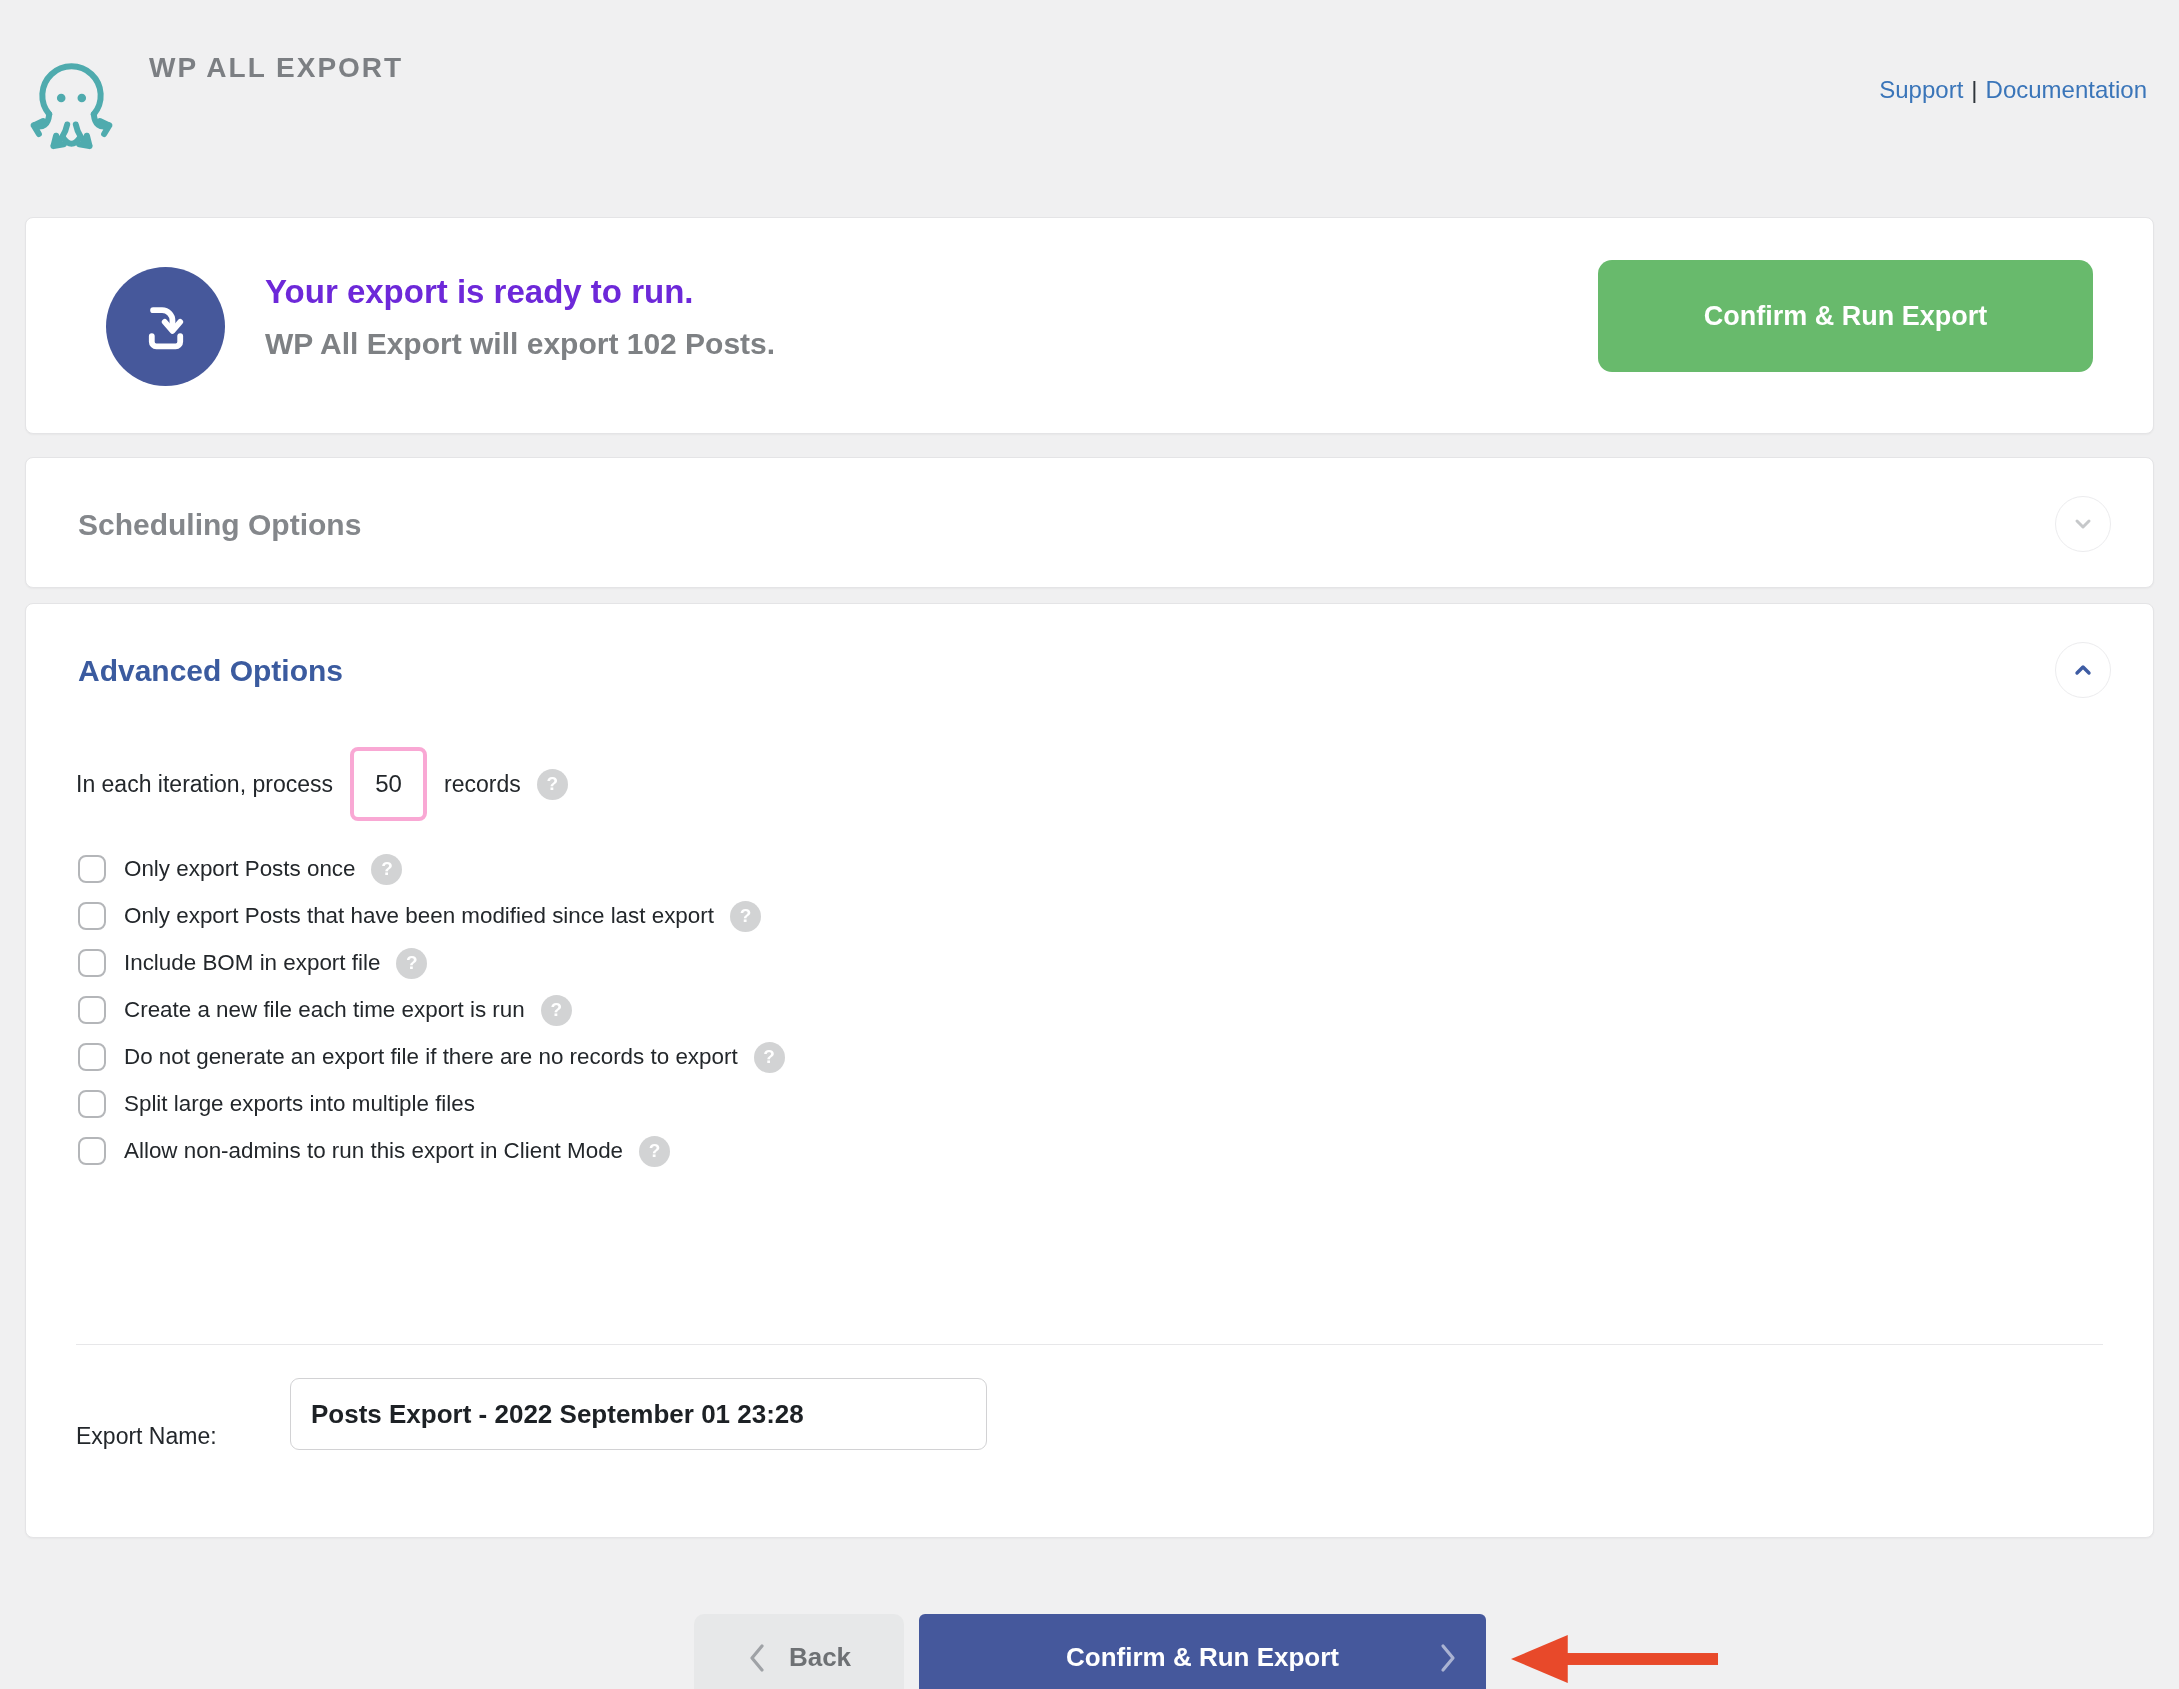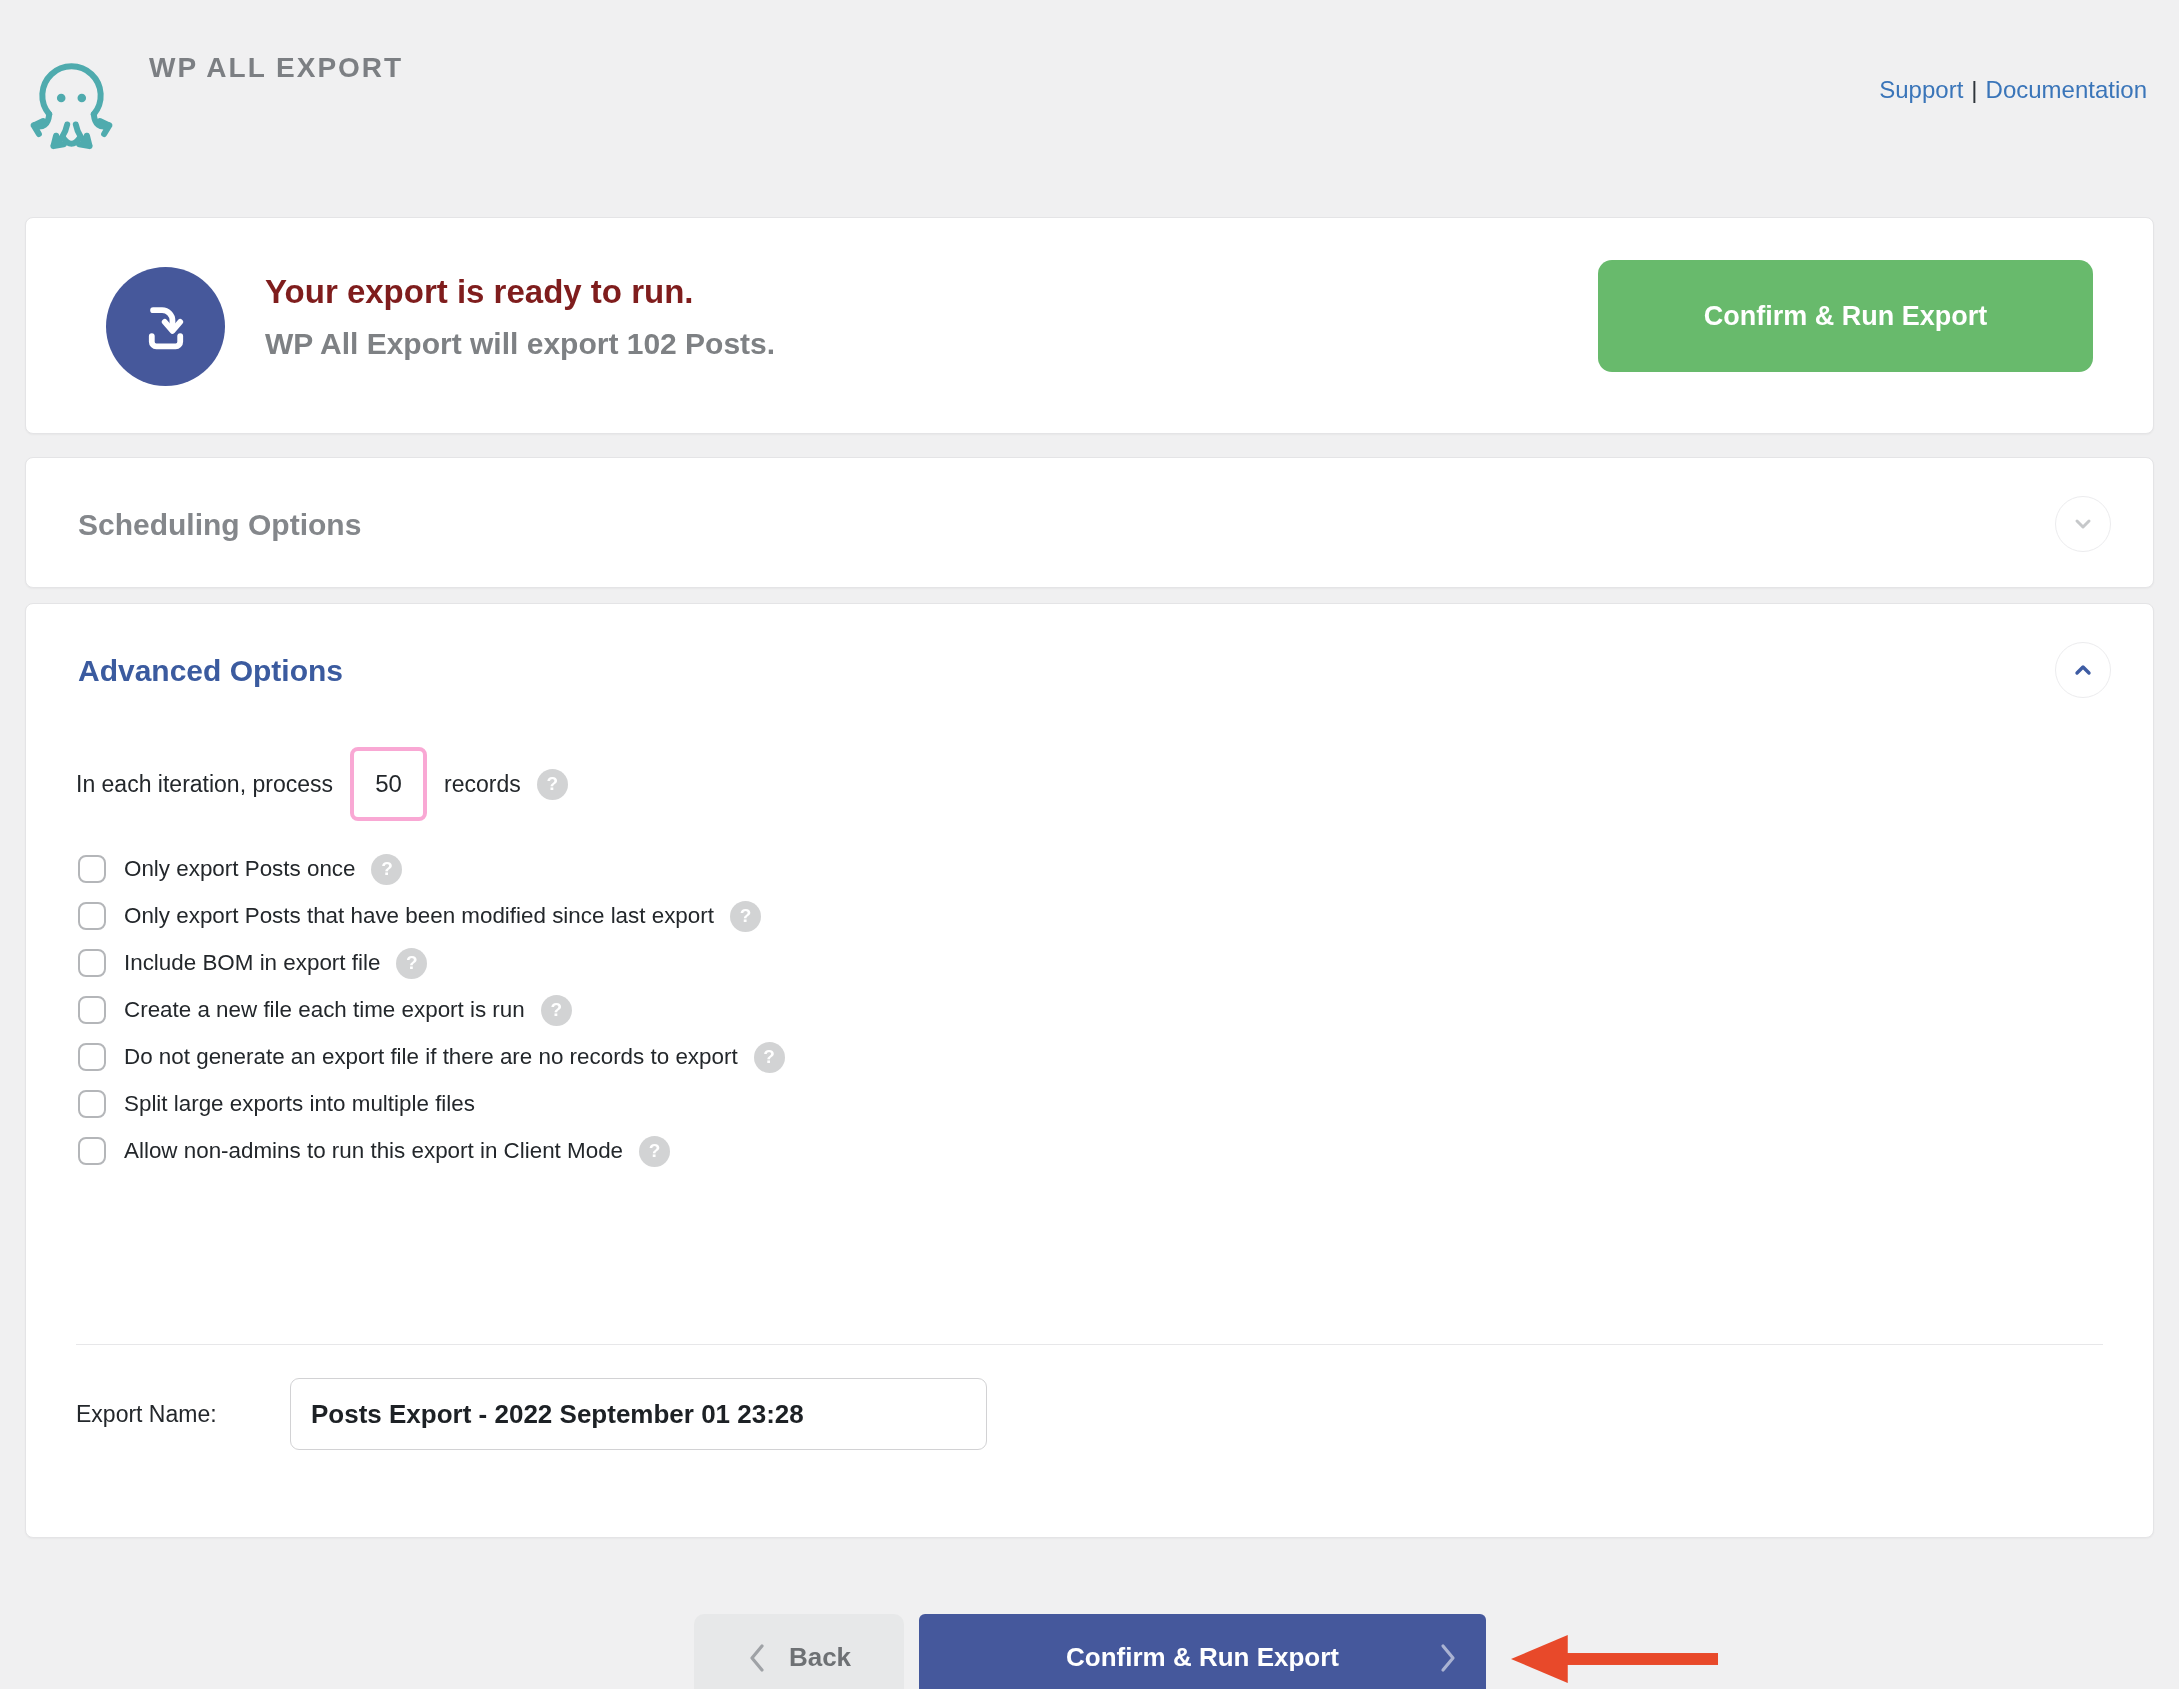--- a/index.html
+++ b/index.html
@@ -33,21 +33,21 @@
   .card-scheduling { top:421px; height:131px; }
   .card-advanced { top:567px; height:935px; }
 
   
   .banner-circle {
     position:absolute; left:80px; top:49px; width:119px; height:119px;
     background:#46589b; border-radius:50%;
     display:flex; align-items:center; justify-content:center;
   }
   .banner-text { position:absolute; left:239px; top:53px; }
-  .banner-title { font-size:33px; font-weight:bold; color:#7f1d1d; line-height:42px; }
+  .banner-title { font-size:33px; font-weight:bold; color:#6d28d9; line-height:42px; }
   .banner-subtitle { font-size:30px; font-weight:bold; color:#7e8184; line-height:40px; margin-top:11px; }
   .btn-green {
     position:absolute; right:60px; top:42px; width:495px; height:112px;
     background:#68ba6c; border:none; border-radius:14px;
     color:#ffffff; font-size:27px; font-weight:bold;
     font-family:"Liberation Sans", sans-serif; cursor:pointer;
   }
 
   
   .section-title { position:absolute; left:52px; font-size:30px; font-weight:bold; }
@@ -83,21 +83,21 @@
   .cb-row { display:flex; align-items:center; height:34px; }
   .cb {
     width:28px; height:28px; border:2px solid #b4b6b9; border-radius:8px;
     background:#fff; cursor:pointer; flex:0 0 auto;
   }
   .cb-label { margin-left:18px; font-size:22.4px; color:#23272b; }
 
   .divider { position:absolute; left:50px; right:50px; top:740px; height:1px; background:#e7e7e9; }
 
   
-  .export-row { position:absolute; left:50px; top:774px; height:72px; display:flex; align-items:center; }
+  .export-row { position:absolute; left:50px; top:774px; height:72px; display:flex; align-items:flex-end; }
   .export-label { font-size:23px; color:#23272b; width:214px; }
   .export-input {
     width:697px; height:72px; padding:0 20px;
     border:1px solid #d2d2d4; border-radius:9px;
     font-size:26px; color:#1d2125; font-family:"Liberation Sans", sans-serif; background:#fff;font-weight:bold;
   }
 
   
   .btn-back {
     position:absolute; left:694px; top:1578px; width:210px; height:87px;

